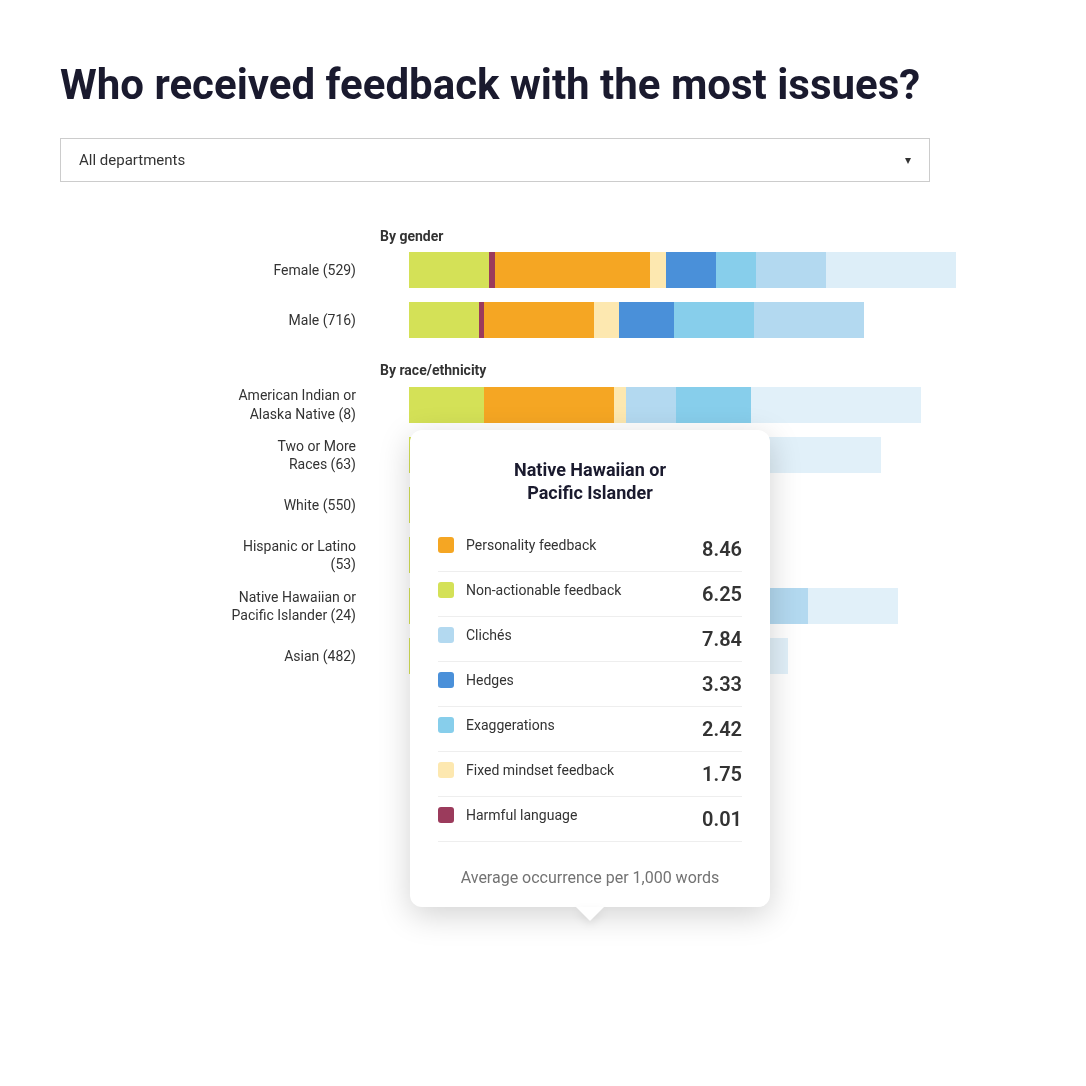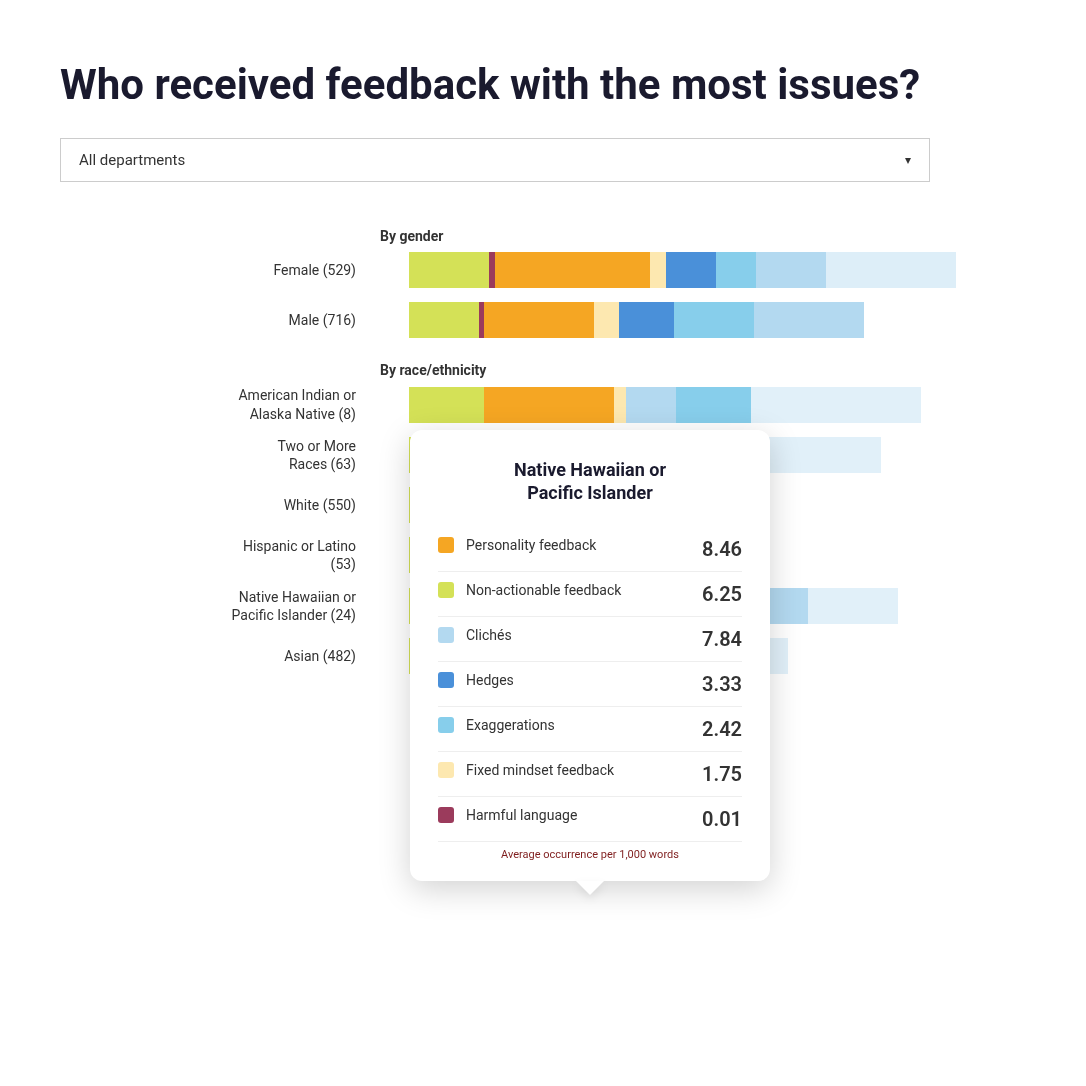--- a/index.html
+++ b/index.html
@@ -130,24 +130,24 @@
       font-size: 14px;
       color: #333;
       flex: 1;
     }
     .tooltip-value {
       font-size: 20px;
       font-weight: 600;
       color: #333;
     }
     .tooltip-footer {
-      font-size: 11px;
-      color: #7f1d1d;
+      font-size: 16px;
+      color: #737373;
       text-align: center;
-      margin-top: 6px;
+      margin-top: 26px;
     }
     .tooltip-caret {
       position: absolute;
       bottom: -14px;
       left: 50%;
       transform: translateX(-50%);
       width: 0;
       height: 0;
       border-left: 14px solid transparent;
       border-right: 14px solid transparent;

